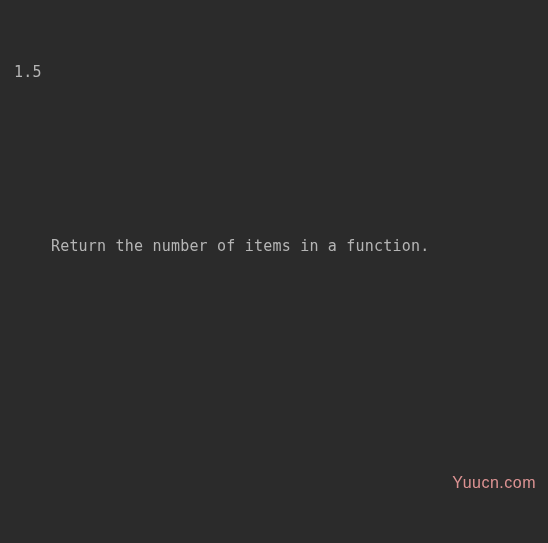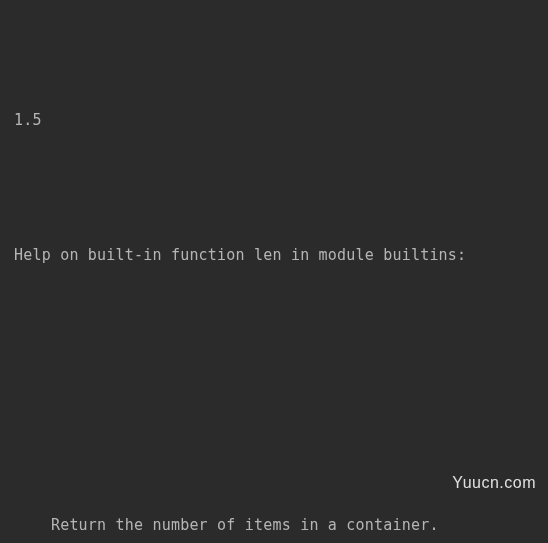--- a/index.html
+++ b/index.html
@@ -16,42 +16,40 @@
       padding: 0;
     }
     .console {
       padding: 0 14px 0 14px;
       white-space: pre;
       letter-spacing: 0.2px;
     }
     .line {
       display: block;
       min-height: 29px;
-      margin-top: 48px;
     }
     .watermark {
       position: absolute;
       bottom: 46px;
       right: 12px;
-      color: #ffffff;
+      color: #fca5a5;
       font-size: 16px;
       font-family: sans-serif;
       font-weight: normal;
       letter-spacing: 0.5px;
       opacity: 0.85;
     }
   </style>
 </head>
 <body>
 
 <div class="console">
   <span class="line">1.5</span>
-  <span class="line">Help on built-in function len in module builtins:</span>
   <span class="line"></span>
-  <span class="line">    Return the number of items in a container.</span>
+  <span class="line">    Return the number of items in a function.</span>
   <span class="line"></span>
   
   
   
   
   
   
   
   
   

